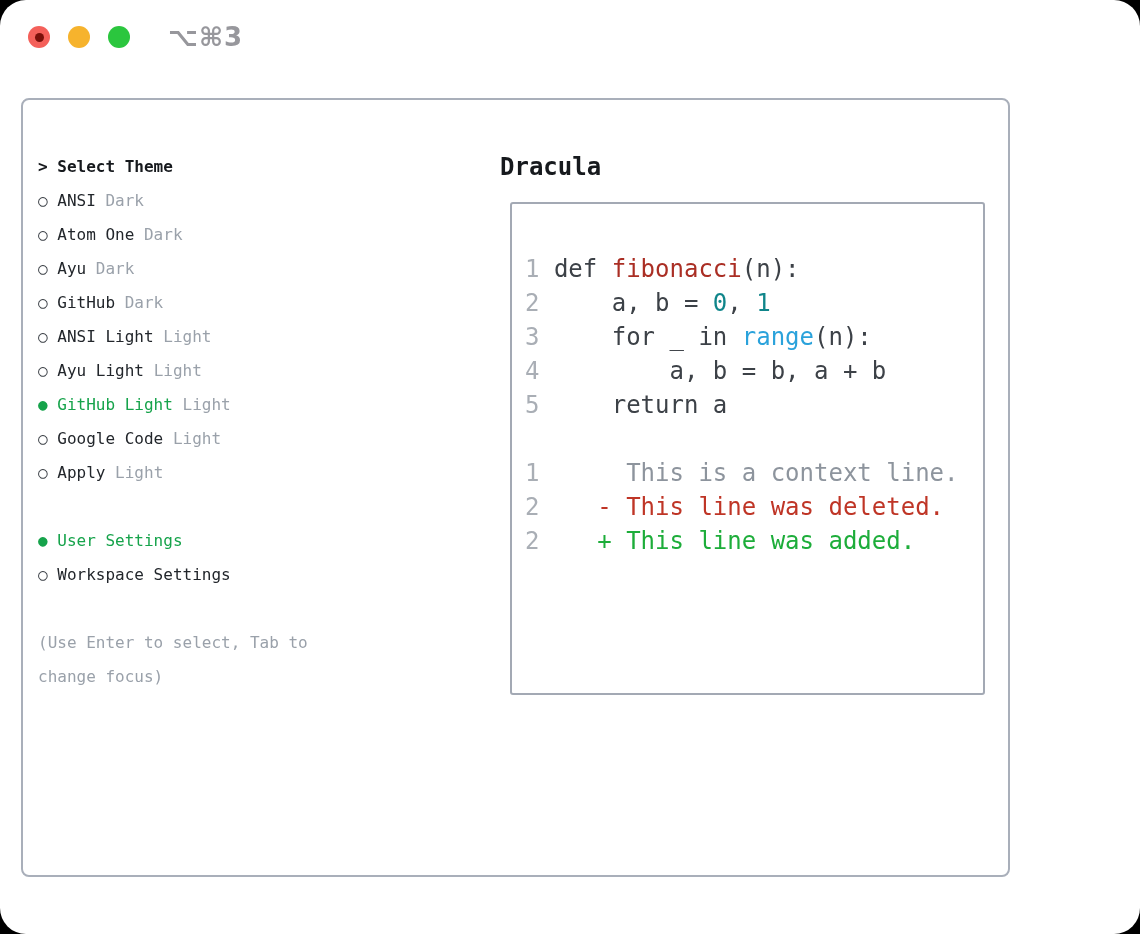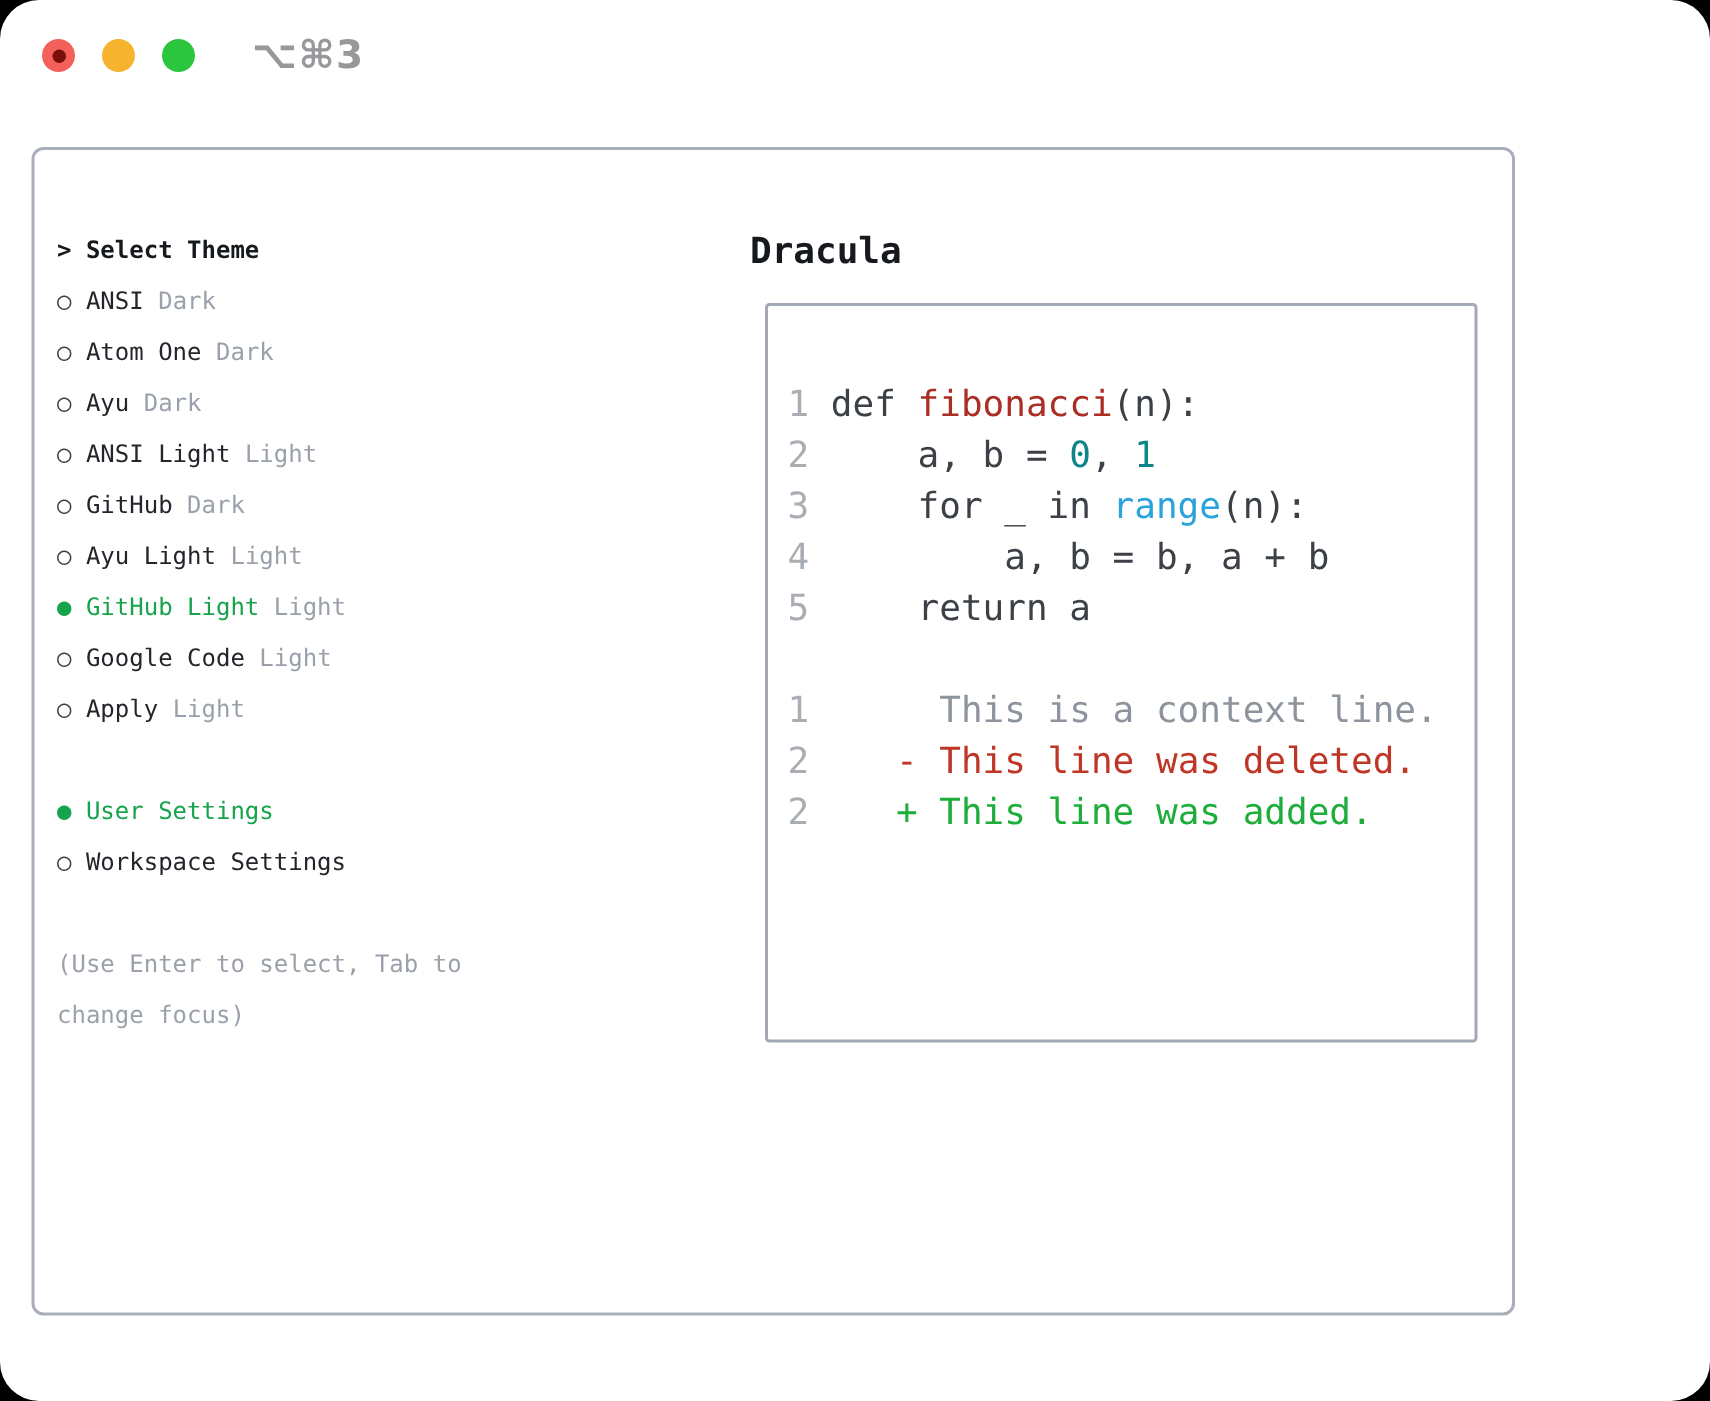--- a/index.html
+++ b/index.html
@@ -75,22 +75,22 @@
   </div>
 
   <div class="panel">
 
     <div class="left-col">
       <div id="theme-list">
           <div class="row"><span class="cursor">&gt;</span> <span class="bold">Select Theme</span></div>
           <div class="row"><span class="bullet">○</span> <span class="tname">ANSI</span> <span class="variant">Dark</span></div>
           <div class="row"><span class="bullet">○</span> <span class="tname">Atom One</span> <span class="variant">Dark</span></div>
           <div class="row"><span class="bullet">○</span> <span class="tname">Ayu</span> <span class="variant">Dark</span></div>
+          <div class="row"><span class="bullet">○</span> <span class="tname">GitHub</span> <span class="variant">Dark</span></div>
           <div class="row"><span class="bullet">○</span> <span class="tname">ANSI Light</span> <span class="variant">Light</span></div>
-          <div class="row"><span class="bullet">○</span> <span class="tname">GitHub</span> <span class="variant">Dark</span></div>
           <div class="row"><span class="bullet">○</span> <span class="tname">Ayu Light</span> <span class="variant">Light</span></div>
           <div class="row sel"><span class="bullet">●</span> <span class="tname">GitHub Light</span> <span class="variant">Light</span></div>
           <div class="row"><span class="bullet">○</span> <span class="tname">Google Code</span> <span class="variant">Light</span></div>
           <div class="row"><span class="bullet">○</span> <span class="tname">Apply</span> <span class="variant">Light</span></div>
         </div>
       <div class="spacer"></div>
       <div id="apply-section">
           <div class="row sel"><span class="bullet">●</span> <span class="alabel">User Settings</span></div>
           <div class="row"><span class="bullet">○</span> <span class="alabel">Workspace Settings</span></div>
         </div>

